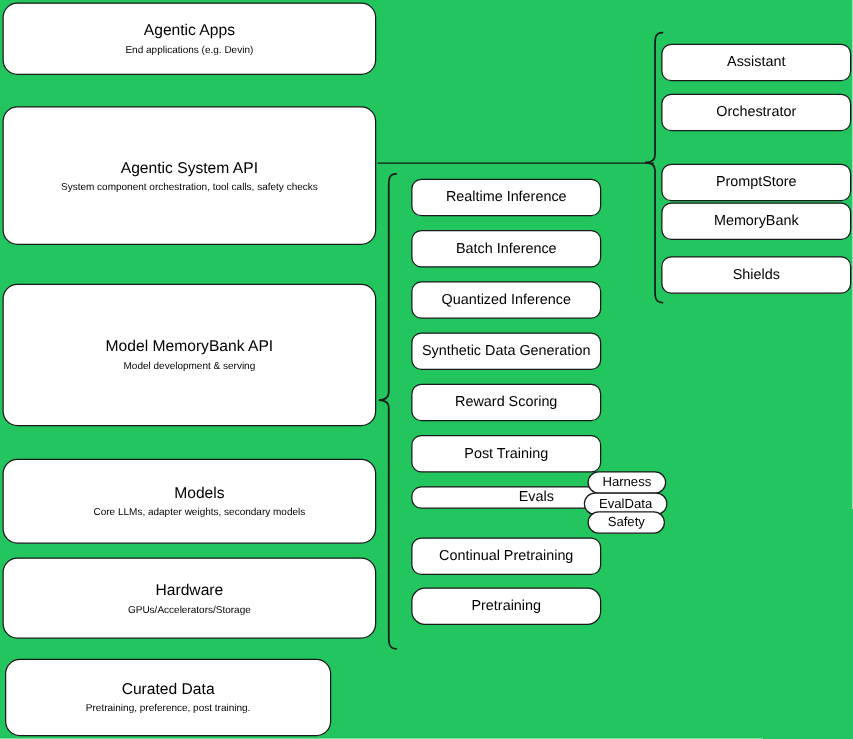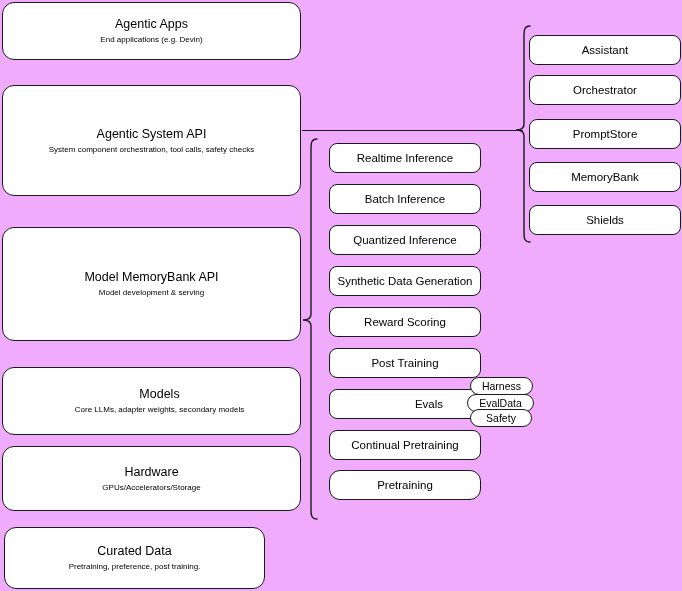--- a/index.html
+++ b/index.html
@@ -8,21 +8,21 @@
     background: #ffffff;
   }
   body {
     font-family: "Liberation Sans", sans-serif;
     color: #000000;
   }
   #canvas {
     position: relative;
     width: 682px;
     height: 591px;
-    background: #f0abfc;
+    background: #22c55e;
     overflow: hidden;
   }
   .box {
     position: absolute;
     box-sizing: border-box;
     background: #ffffff;
     border: 1px solid #1a1a1a;
     border-radius: 9px;
     display: flex;
     flex-direction: column;
@@ -135,21 +135,21 @@
   </div>
   <div class="box item-box" style="left:329px; top:266px; width:152px; height:30px;">
     <div class="label">Synthetic Data Generation</div>
   </div>
   <div class="box item-box" style="left:329px; top:307px; width:152px; height:30px;">
     <div class="label">Reward Scoring</div>
   </div>
   <div class="box item-box" style="left:329px; top:348px; width:152px; height:30px;">
     <div class="label">Post Training</div>
   </div>
-  <div class="box item-box" style="left:329px; top:389px; width:152px; height:30px;padding-left:48px;">
+  <div class="box item-box" style="left:329px; top:389px; width:152px; height:18px;padding-left:48px;">
     <div class="label">Evals</div>
   </div>
   <div class="box item-box" style="left:329px; top:430px; width:152px; height:30px;">
     <div class="label">Continual Pretraining</div>
   </div>
   <div class="box item-box" style="left:329px; top:470px; width:152px; height:30px;border-radius:11px;">
     <div class="label">Pretraining</div>
   </div>
 
   <div class="pill" style="left:470px; top:377px; width:63px; height:18px;">
@@ -167,21 +167,21 @@
       <path d="M15 1 C9 1 9 6 9 10 L9 99 C9 104 5 105 1 105 C5 105 9 106 9 111 L9 208 C9 212 9 217 15 217" stroke="#1a1a1a" stroke-width="1.4" stroke-linecap="round" fill="none"></path>
     </svg>
   </div>
 
   <div class="box item-box" style="left:529px; top:35px; width:152px; height:30px;">
     <div class="label">Assistant</div>
   </div>
   <div class="box item-box" style="left:529px; top:75px; width:152px; height:30px;">
     <div class="label">Orchestrator</div>
   </div>
-  <div class="box item-box" style="left:529px; top:119px; width:152px; height:30px;">
+  <div class="box item-box" style="left:529px; top:131px; width:152px; height:30px;">
     <div class="label">PromptStore</div>
   </div>
   <div class="box item-box" style="left:529px; top:162px; width:152px; height:30px;">
     <div class="label">MemoryBank</div>
   </div>
   <div class="box item-box" style="left:529px; top:205px; width:152px; height:30px;">
     <div class="label">Shields</div>
   </div>
 
 </div>

